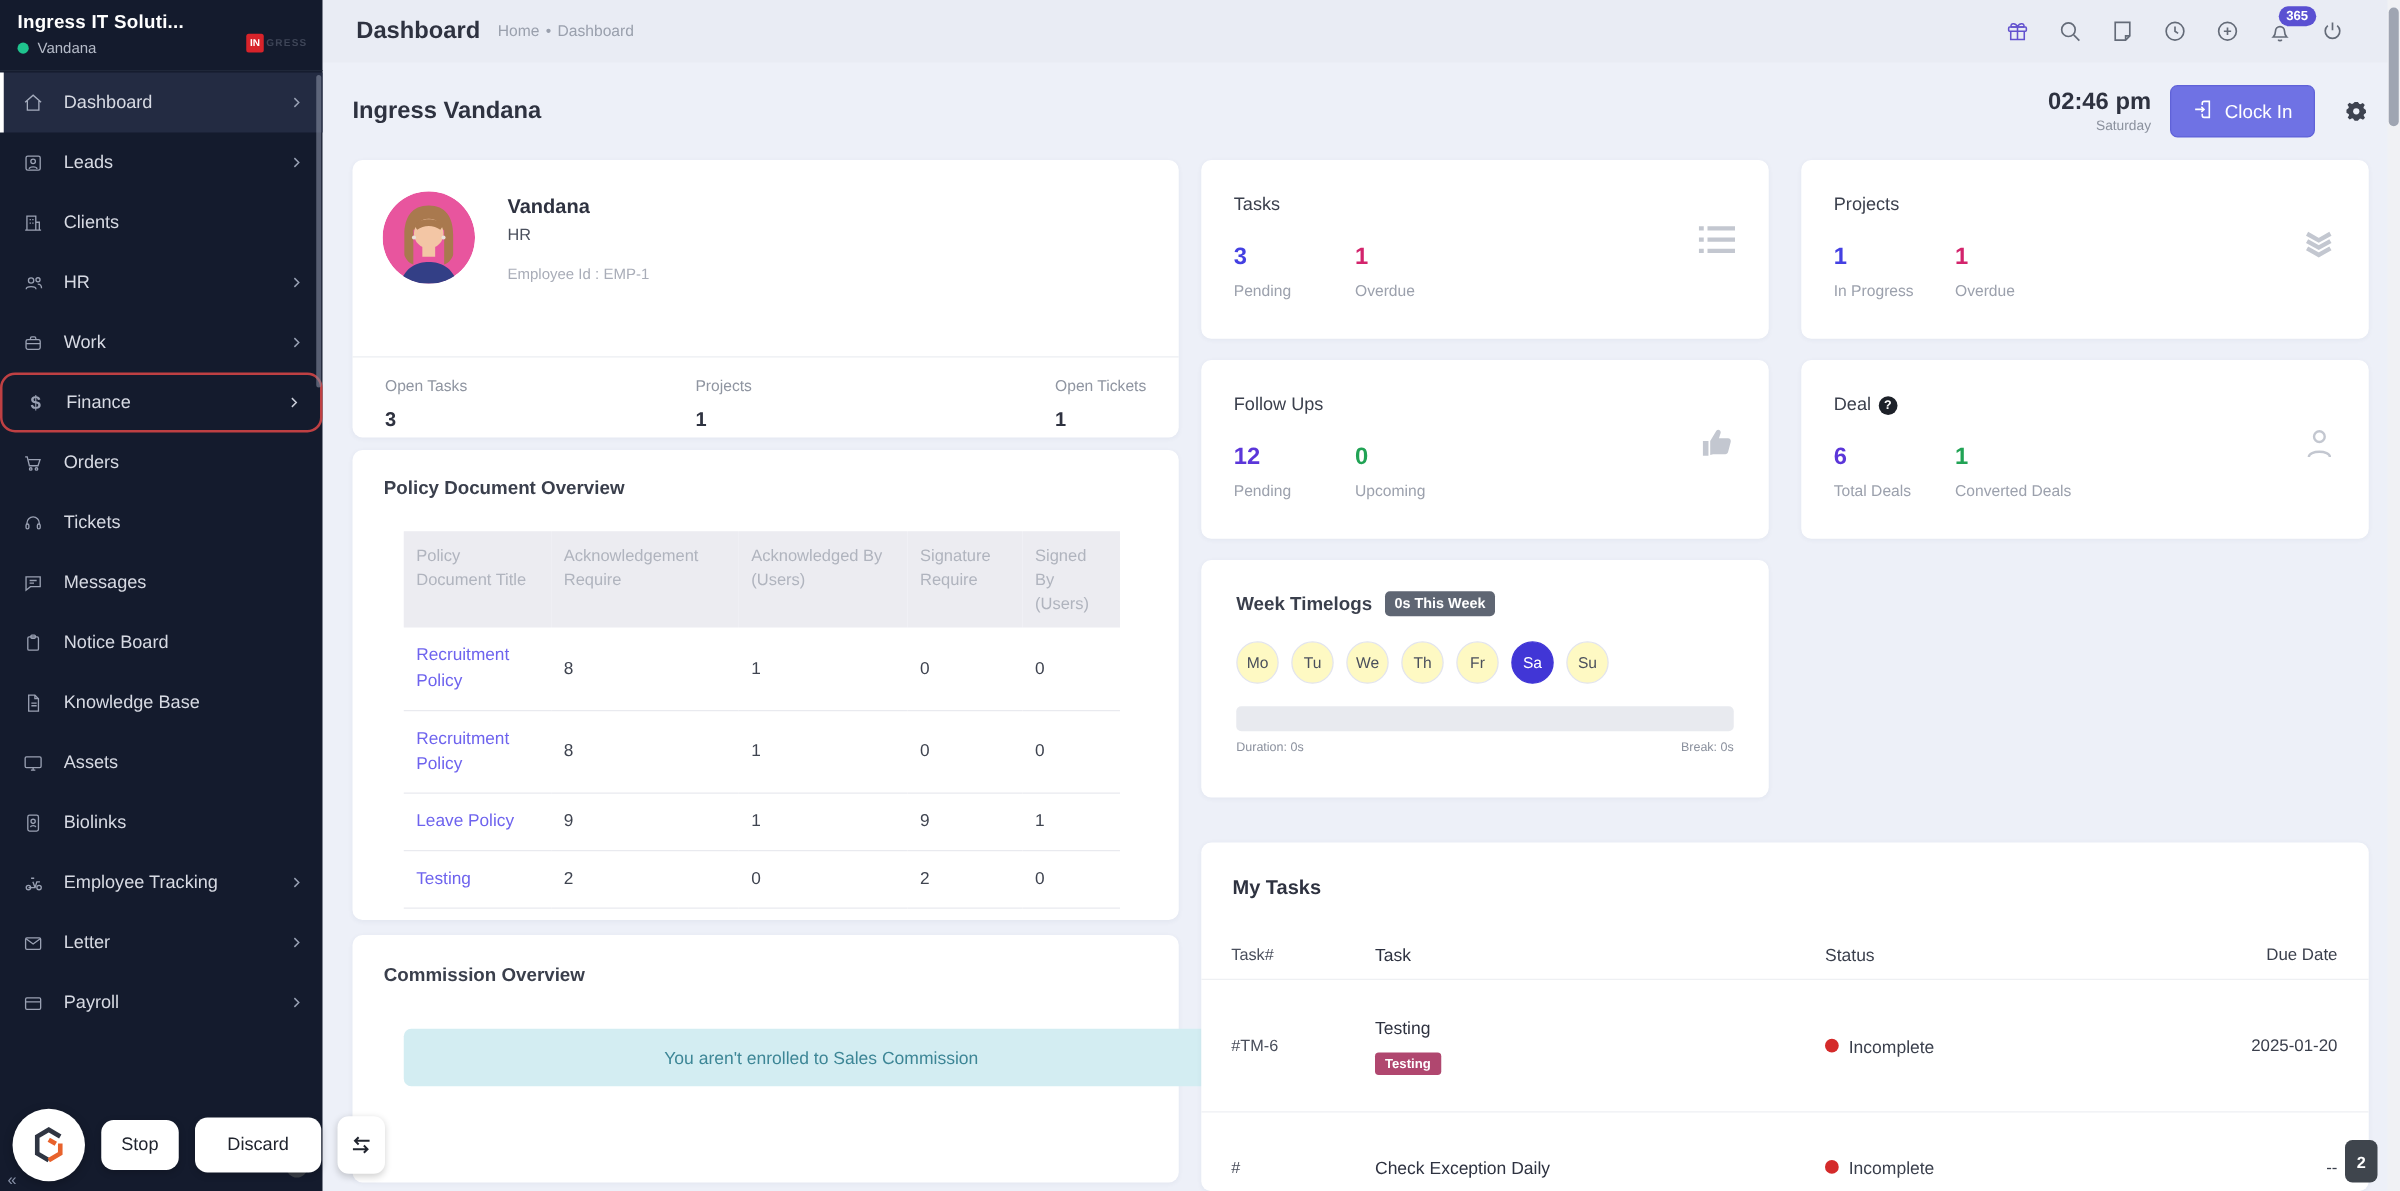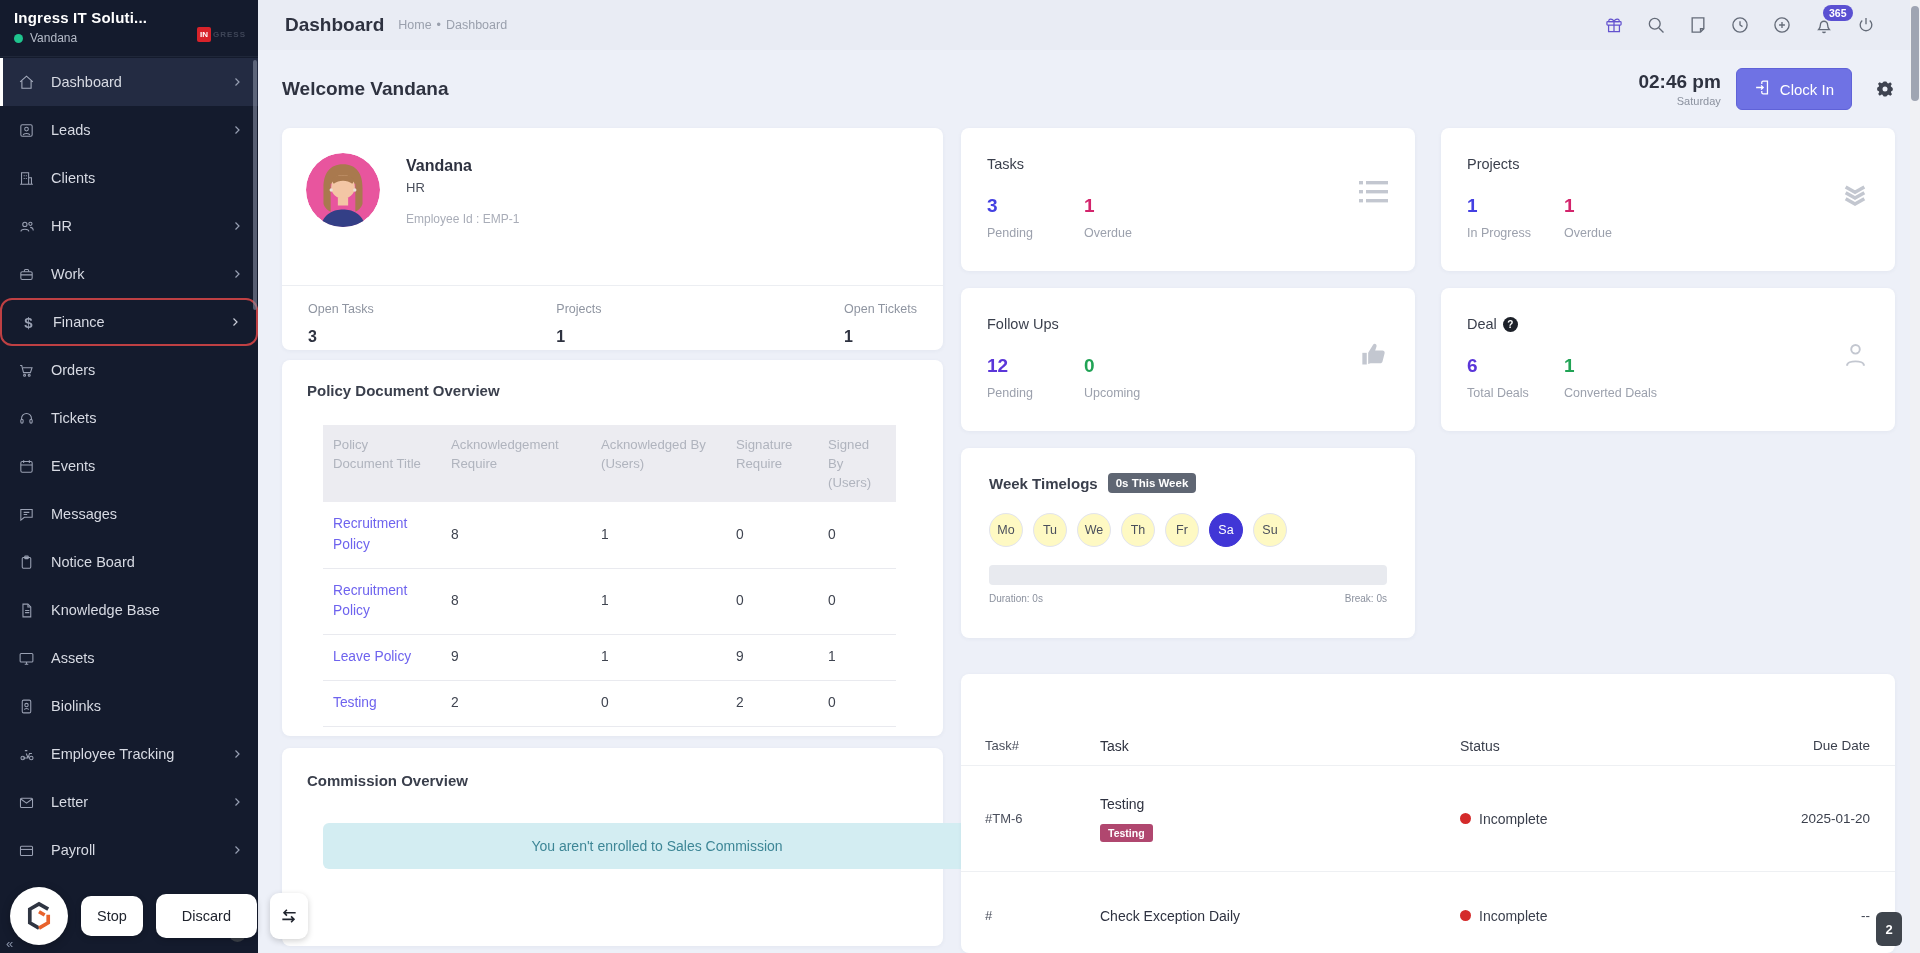--- a/index.html
+++ b/index.html
@@ -235,29 +235,20 @@
             <path d="M5 13.5V12a7 7 0 0 1 14 0v1.5"></path>
             <rect x="4" y="13" width="3.2" height="5.5" rx="1.6"></rect>
             <rect x="16.8" y="13" width="3.2" height="5.5" rx="1.6"></rect>
           </svg>
         </span>
       <span>Tickets</span>
     </div>
     <div class="menu-item">
       <span class="ico">
           <svg width="17" height="17" viewBox="0 0 24 24" fill="none" stroke="#9aa1b3" stroke-width="1.5">
-            <rect x="4" y="5" width="16" height="15" rx="2"></rect>
-            <path d="M8 3v4M16 3v4M4 10h16"></path>
-          </svg>
-        </span>
-      <span>Events</span>
-    </div>
-    <div class="menu-item">
-      <span class="ico">
-          <svg width="17" height="17" viewBox="0 0 24 24" fill="none" stroke="#9aa1b3" stroke-width="1.5">
             <path d="M4 5h16v11H9l-5 4z"></path>
             <path d="M8 9h8M8 12h5"></path>
           </svg>
         </span>
       <span>Messages</span>
     </div>
     <div class="menu-item">
       <span class="ico">
           <svg width="17" height="17" viewBox="0 0 24 24" fill="none" stroke="#9aa1b3" stroke-width="1.5">
             <rect x="6" y="5" width="12" height="15" rx="1.5"></rect>
@@ -390,21 +381,21 @@
       <span class="tb-ic">
           <svg width="20" height="20" viewBox="0 0 24 24" fill="none" stroke="#646b78" stroke-width="1.6">
             <path d="M12 3.5V11M7.5 6.5a7 7 0 1 0 9 0"></path>
           </svg>
         </span>
     </div>
   </div>
 
   <div class="content">
     <div class="welcome-row">
-      <span class="welcome-title">Welcome Vandana</span>
+      <span class="welcome-title">Ingress Vandana</span>
       <div class="right-group">
         <div class="time-block">
           <div class="time">02:46 pm</div>
           <div class="day">Saturday</div>
         </div>
         <button class="clockin">
           <span><svg width="17" height="17" viewBox="0 0 24 24" fill="none" stroke="#fff" stroke-width="1.8">
                 <path d="M11 7V5a2 2 0 0 1 2-2h6v18h-6a2 2 0 0 1-2-2v-2M3 12h10M10 9l3 3-3 3"></path>
               </svg></span>
           <span>Clock In</span>
@@ -604,20 +595,21 @@
             <span class="day-c">Su</span>
           </div>
           <div class="tl-bar"></div>
           <div class="tl-labels">
             <span>Duration: 0s</span>
             <span>Break: 0s</span>
           </div>
         </div>
 
         <div class="card mytasks-card">
+          <div class="mt-title">My Tasks</div>
           <div class="mt-head">
             <span class="c-id">Task#</span>
             <span class="c-task">Task</span>
             <span class="c-status">Status</span>
             <span class="c-due">Due Date</span>
           </div>
           <div class="mt-row r1">
             <span class="c-id">#TM-6</span>
             <span class="c-task">
               <div>Testing</div>

